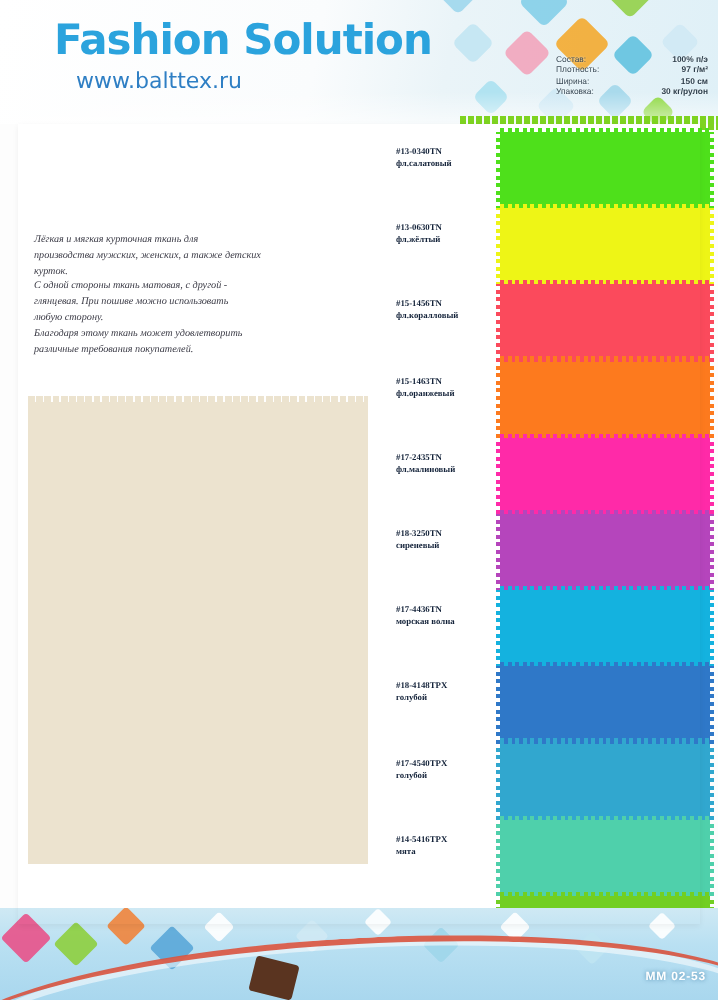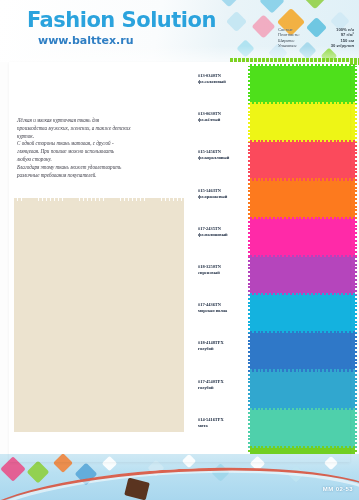--- a/index.html
+++ b/index.html
@@ -25,21 +25,21 @@
   }
   .brand{
     position:absolute;left:27px;top:8px;
     font-family:"DejaVu Sans", sans-serif;
     font-weight:bold;font-size:21px;letter-spacing:-0.5px;
     color:#2ba3dd;
   }
   .brand-url{
     position:absolute;left:38px;top:34px;
     font-family:"DejaVu Sans", sans-serif;
-    font-weight:bold;font-size:11px;color:#2f7fc4;
+    font-weight:normal;font-size:11px;color:#2f7fc4;
   }
   .specs{
     position:absolute;right:5px;top:27px;width:76px;
     font-family:"Liberation Sans", sans-serif;
     font-size:4.2px;line-height:5.4px;color:#2c3d4a;
     text-shadow:0 0 1px rgba(255,255,255,.9);
   }
   .spec-row{display:flex;justify-content:space-between;white-space:nowrap;}
   .spec-k{opacity:.95;}
   .spec-v{font-weight:bold;}

